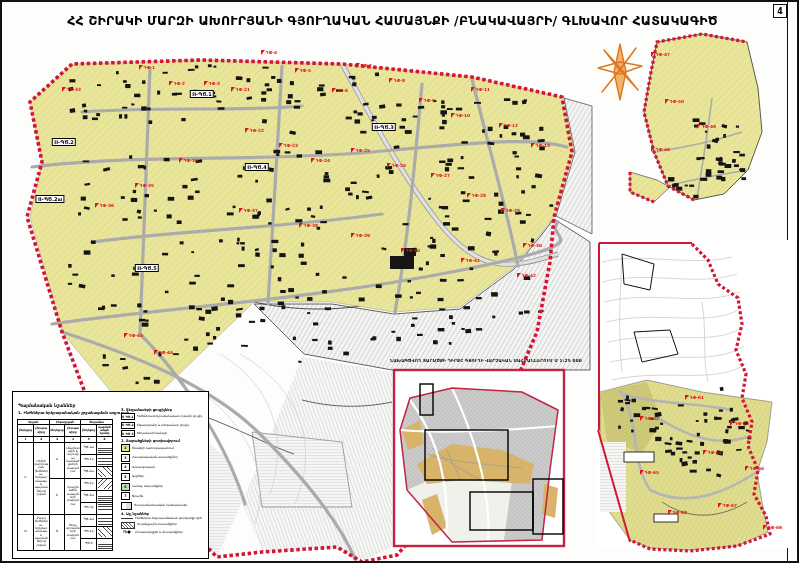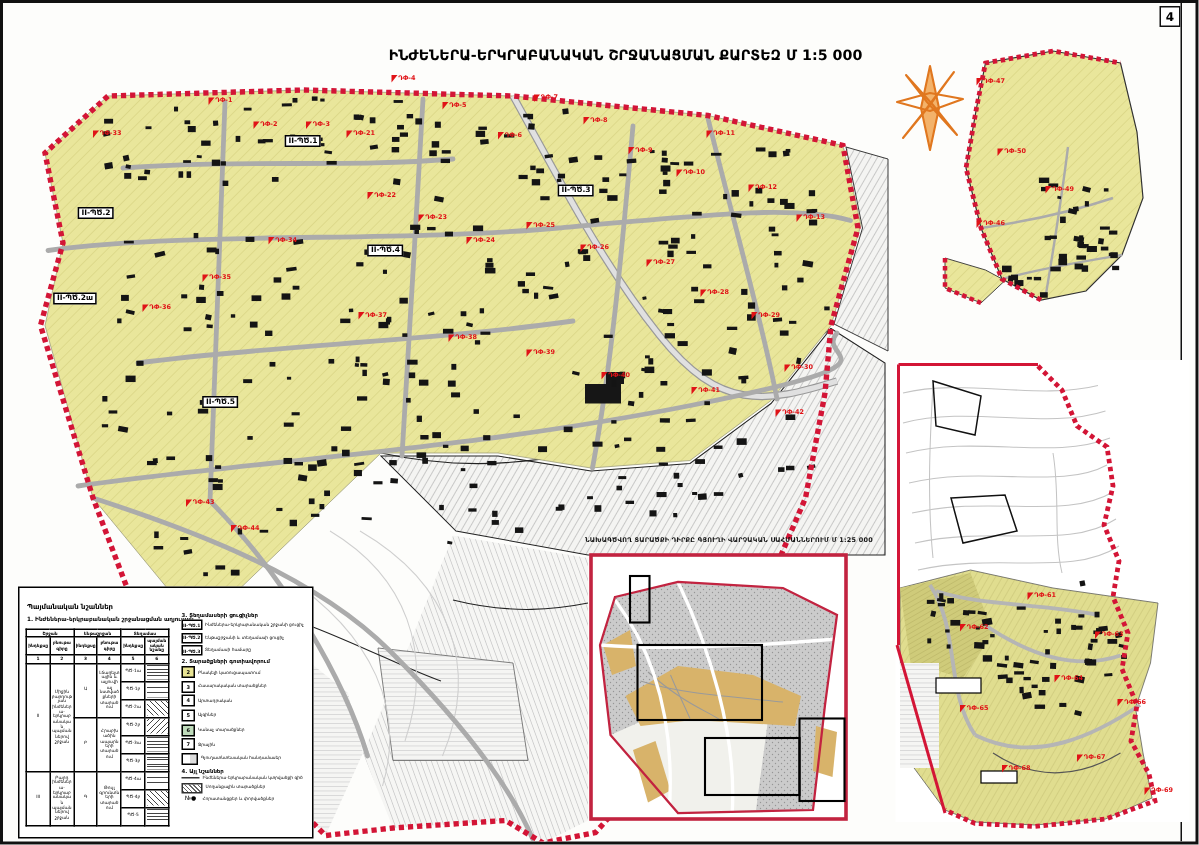--- a/index.html
+++ b/index.html
@@ -53,21 +53,21 @@
   .sw-point{width:12px;text-align:center;font-size:4px;flex:0 0 auto;line-height:4px;}
 </style>
 </head>
 <body>
 
 <div class="page">
 
   <div class="inner-frame-right"></div>
   <div class="sheet-no">4</div>
 
-  <div class="title2">ԻՆԺԵՆԵՐԱ-ԵՐԿՐԱԲԱՆԱԿԱՆ ՇՐՋԱՆԱՑՄԱՆ ՔԱՐՏԵԶ  Մ 1:5 000</div>
+  <div class="title1">ՀՀ ՇԻՐԱԿԻ ՄԱՐԶԻ ԱԽՈՒՐՅԱՆԻ ԳՅՈՒՂԱԿԱՆ ՀԱՄԱՅՆՔԻ /ԲՆԱԿԱՎԱՅՐԻ/ ԳԼԽԱՎՈՐ ՀԱՏԱԿԱԳԻԾ</div>
 
   <svg width="799" height="563" viewBox="0 0 799 563">
     <defs>
       <pattern id="villHatch" width="5" height="5" patternUnits="userSpaceOnUse" patternTransform="rotate(45)">
         <rect width="5" height="5" fill="#e9e69b"></rect>
           <line x1="0" y1="0" x2="0" y2="5" stroke="#d9d584" stroke-width="1"></line>
       </pattern>
       <pattern id="brHatch" width="4" height="4" patternUnits="userSpaceOnUse" patternTransform="rotate(30)">
         <rect width="4" height="4" fill="#e0dd8f"></rect>
           <line x1="0" y1="0" x2="0" y2="4" stroke="#c9c478" stroke-width=".8"></line>

